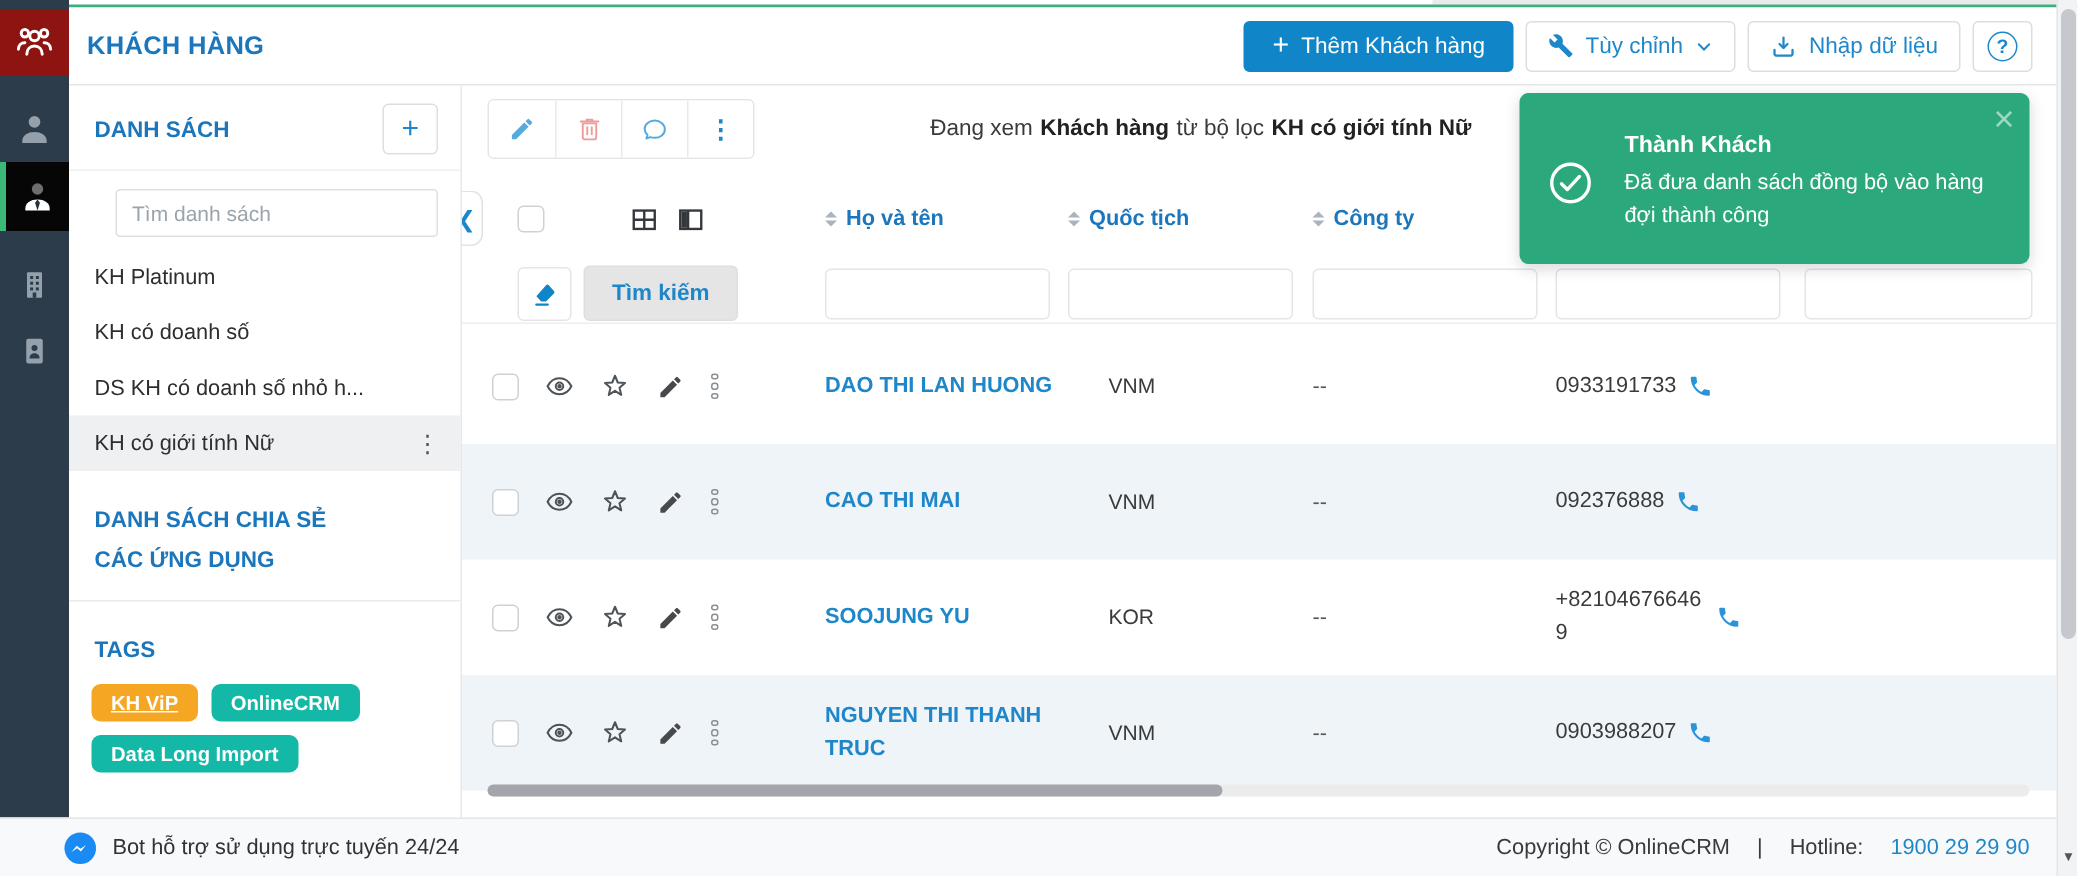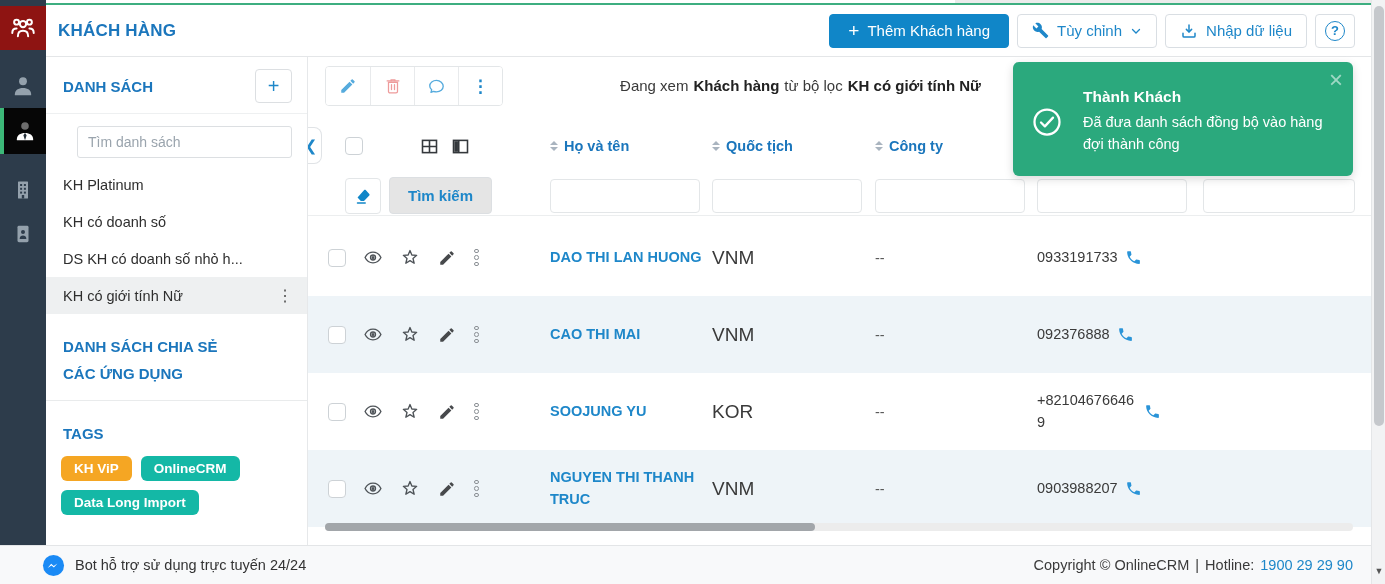--- a/index.html
+++ b/index.html
@@ -38,21 +38,21 @@
   .panel-search input { width:100%; height:32px; border:1px solid #dcdfe2; border-radius:3px; padding:0 10px; font-size:14px; color:#333; font-family:"Liberation Sans",sans-serif; }
   .panel-search input::placeholder { color:#9aa4ad; }
   .plist .item { height:37px; display:flex; align-items:center; padding:0 14px 0 17px; font-size:14.5px; color:#2e2e2e; cursor:pointer; }
   .plist .item.selected { background:#eef0f1; }
   .plist .kebab { margin-left:auto; color:#555; font-size:16px; letter-spacing:0; }
   .panel-sec { padding:10px 17px 0 17px; font-size:15px; font-weight:700; color:#1b76bc; cursor:pointer; }
   .panel-sec.first { margin-top:14px; }
   .panel-div { border-bottom:1px solid #e9ebec; margin:18px 0 0 0; }
   .tags-wrap { padding:14px 15px; display:flex; flex-wrap:wrap; gap:9px; }
   .tagpill { border-radius:6px; padding:5px 13px; font-size:13.5px; font-weight:700; color:#fff; cursor:pointer; }
-  .tag-orange { background:#f5a623; }
+  .tag-orange { background:#f5a623;text-decoration:underline; }
   .tag-teal { background:#14b8a6; }
 
   
   .main { position:absolute; left:308px; top:57px; right:14px; bottom:39px; background:#fff; }
   .toolbar { position:absolute; left:0; top:8px; right:0; height:40px; }
   .tb-group { position:absolute; left:17px; top:1px; display:flex; border:1px solid #e3e6e8; border-radius:4px; overflow:hidden; background:#fff; }
   .tb-btn { width:44px; height:38px; display:flex; align-items:center; justify-content:center; background:#fff; cursor:pointer; }
   .tb-btn + .tb-btn { border-left:1px solid #e8eaec; }
   .kebab-blue { color:#1e87c9; font-size:17px; font-weight:700; line-height:1; }
   .viewing { position:absolute; left:0; right:78px; top:0; height:40px; display:flex; align-items:center; justify-content:center; gap:5px; font-size:15px; color:#3a3a3a; white-space:nowrap; }
@@ -80,39 +80,39 @@
   .fcell input { width:150px; height:34px; border:1px solid #e3e6e8; border-radius:4px; background:#fff; font-family:"Liberation Sans",sans-serif; }
 
   .tbody { position:absolute; left:0; top:162px; right:0; }
   .trow { height:77px; display:flex; align-items:center; }
   .trow.alt { background:#eef4f8;align-items:center; }
   .lead-row { display:flex; align-items:center; gap:17px; padding-left:20px; }
   .ricon { width:20px; height:20px; display:flex; align-items:center; justify-content:center; cursor:pointer; }
   .dragdots { display:flex; flex-direction:column; gap:2px; cursor:grab; }
   .dragdots span { width:4.5px; height:4.5px; border:1.2px solid #8a8f94; border-radius:50%; display:block; }
   .cell-name { font-size:14.5px; font-weight:700; color:#1e87c9; line-height:1.45; max-width:118px; cursor:pointer; }
-  .cell-txt { font-size:19px; color:#3a3a3a; }
+  .cell-txt { font-size:14px; color:#3a3a3a;margin-left:27px; }
   .cell-dim { font-size:14.5px; color:#5a5a5a; }
   .cell-phone { display:flex; align-items:center; gap:7px; font-size:14.5px; color:#3a3a3a; }
   .phone-num { max-width:100px; word-break:break-all; line-height:1.45; }
 
   .hscroll { position:absolute; left:17px; right:18px; top:466px; height:8px; background:#ececec; border-radius:4px; }
   .hthumb { position:absolute; left:0; top:0; width:490px; height:8px; background:#a2a6aa; border-radius:4px; cursor:pointer; }
 
   
   .toast { position:absolute; left:1013px; top:62px; width:340px; height:114px; background:#2ba97d; border-radius:6px; z-index:100; box-shadow:0 3px 10px rgba(0,0,0,.15); color:#fff; }
   .toast-close { position:absolute; top:6px; right:10px; font-size:24px; font-weight:400; color:rgba(255,255,255,.55); cursor:pointer; line-height:1; }
   .toast-ic { position:absolute; left:19px; top:45px; }
   .toast-title { position:absolute; left:70px; top:26px; font-size:15.5px; font-weight:700; }
   .toast-msg { position:absolute; left:70px; top:50px; width:252px; font-size:14.5px; line-height:1.5; }
 
   
   .footer { position:absolute; left:0; bottom:0; width:1371px; height:39px; background:#f8f9fa; border-top:1px solid #e3e5e7; display:flex; align-items:center; z-index:30; }
   .foot-left { display:flex; align-items:center; gap:10px; margin-left:42px; font-size:14.5px; color:#333; }
-  .foot-right { margin-left:auto; margin-right:18px; font-size:14.5px; color:#3a3a3a; display:flex; align-items:center; gap:6px; }
+  .foot-right { margin-left:auto; margin-right:18px; font-size:14.5px; color:#3a3a3a; display:flex; align-items:center; gap:18px; }
   .hotline { color:#1e87c9; }
 
   
   .vscroll { position:absolute; right:0; top:0; width:14px; height:584px; background:#f2f3f4; border-left:1px solid #e4e6e8; z-index:40; }
   .vthumb { position:absolute; left:2px; top:6px; width:10px; height:420px; background:#c5c8cc; border-radius:5px; cursor:pointer; }
   .varrow { position:absolute; left:0; bottom:8px; width:14px; text-align:center; color:#555; font-size:9px; cursor:pointer; }
 
   svg { display:block; }
 </style>
 </head>

